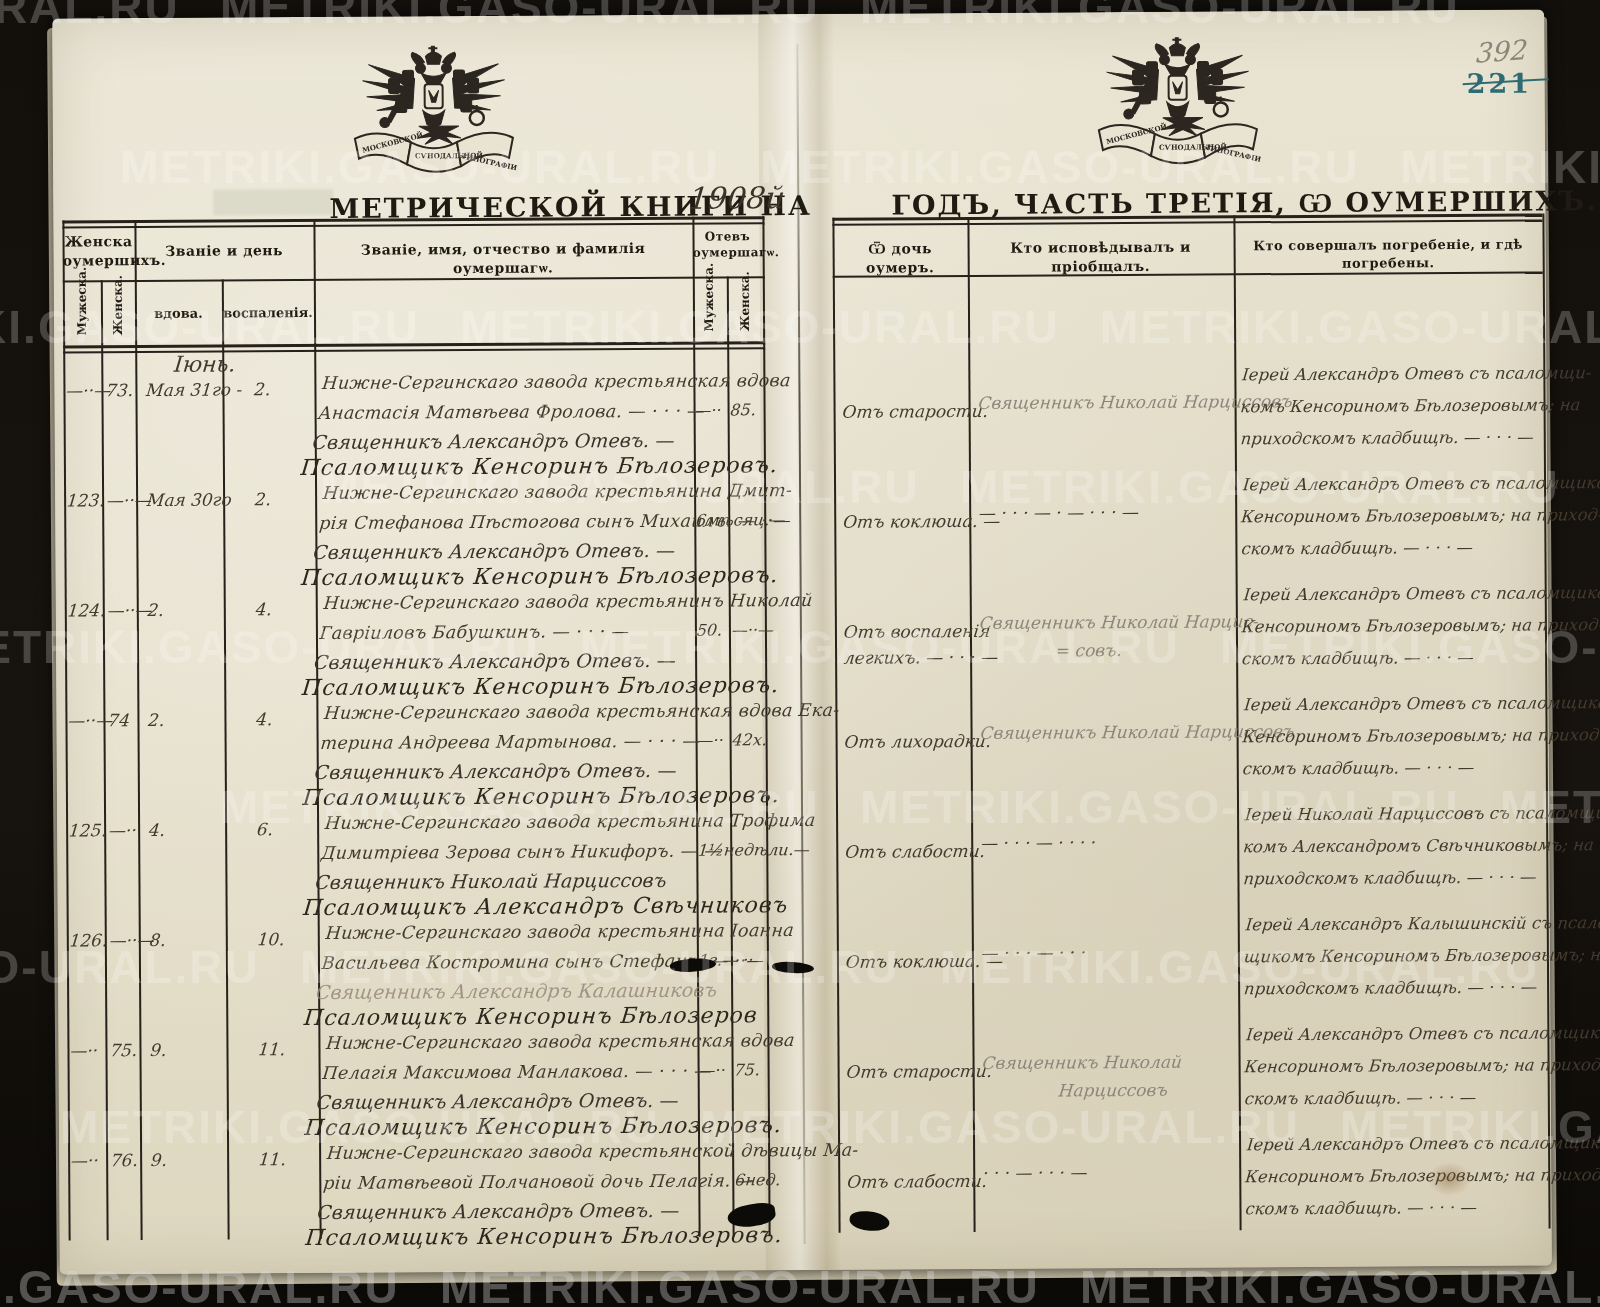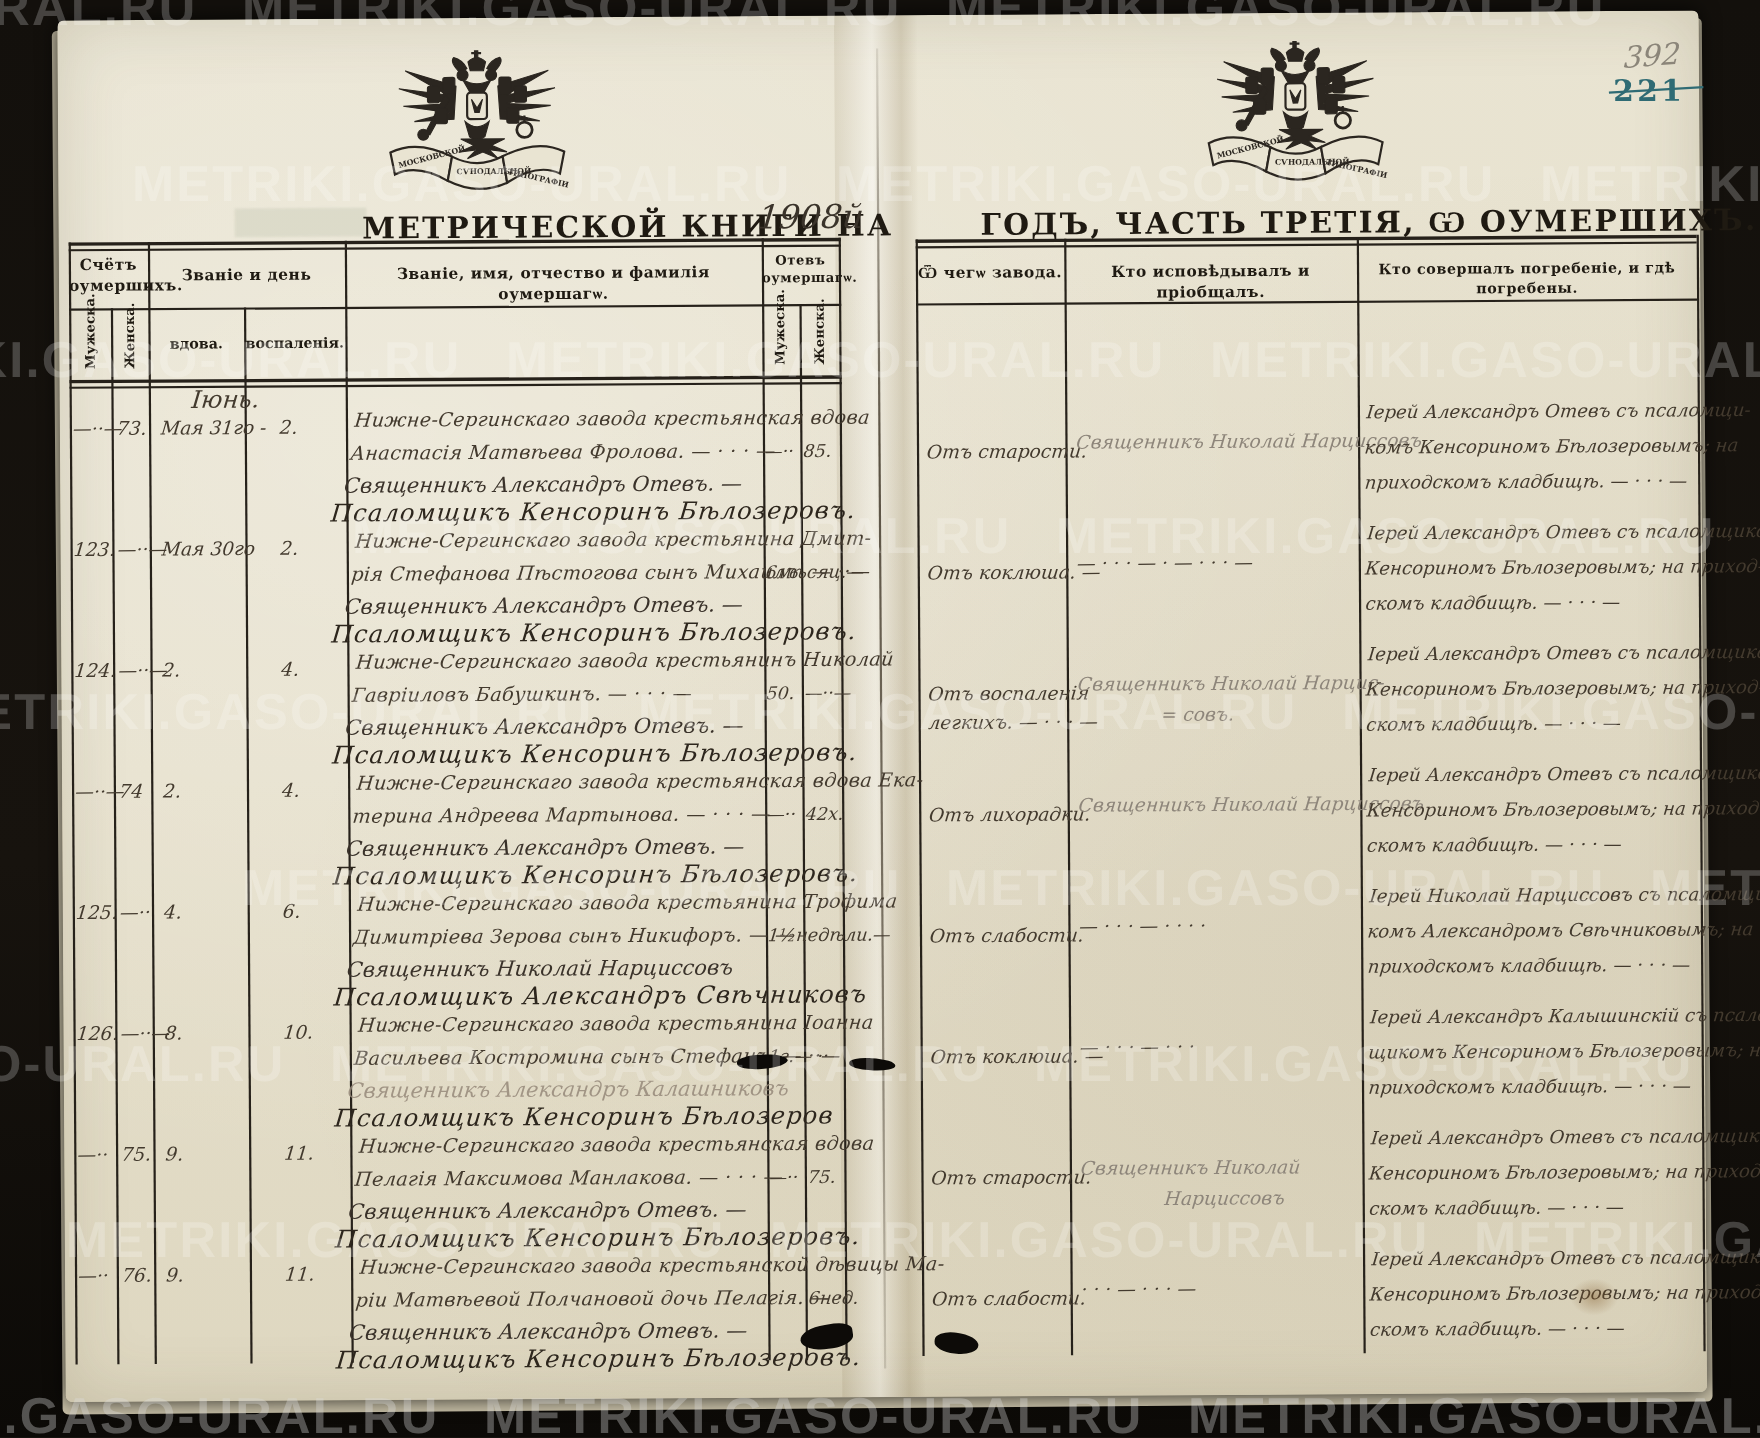--- a/index.html
+++ b/index.html
@@ -161,21 +161,21 @@
     <div class="vl" style="left:9px;top:202px;height:1020px;"></div>
     <div class="vl" style="left:81px;top:202px;height:1020px;"></div>
     <div class="vl" style="left:260px;top:202px;height:1020px;"></div>
     <div class="vl" style="left:639px;top:202px;height:1020px;"></div>
     <div class="vl" style="left:709px;top:202px;height:1020px;"></div>
     <div class="vl" style="left:47px;top:262px;height:960px;"></div>
     <div class="vl" style="left:168px;top:262px;height:960px;"></div>
     <div class="vl" style="left:673px;top:262px;height:960px;"></div>
 
     <div class="printed colhead" style="left:9px;top:214px;width:72px;">
-      <div>Счётъ</div>
+      <div>Женска</div>
       <div>оумершихъ.</div>
     </div>
     <div class="printed colhead" style="left:81px;top:224px;width:179px;">Званіе и день</div>
     <div class="printed colhead" style="left:260px;top:224px;width:379px;">Званіе, имя, отчество и фамилія оумершагѡ.</div>
     <div class="printed colhead" style="left:639px;top:214px;width:70px;font-size:12px;">
       <div>Отевъ</div>
       <div>оумершагѡ.</div>
     </div>
     <div class="printed rot" style="left:3px;top:285px;width:50px;">Мужеска.</div>
     <div class="printed rot" style="left:39px;top:285px;width:50px;">Женска.</div>
@@ -185,21 +185,21 @@
     <div class="printed rot" style="left:666px;top:285px;width:50px;">Женска.</div>
 
     <div class="hl thick" style="left:779px;top:204px;width:710px;"></div>
     <div class="hl" style="left:779px;top:210px;width:710px;"></div>
     <div class="hl" style="left:779px;top:262px;width:710px;"></div>
     <div class="vl" style="left:779px;top:204px;height:1015px;"></div>
     <div class="vl" style="left:914px;top:204px;height:1015px;"></div>
     <div class="vl" style="left:1180px;top:204px;height:1015px;"></div>
     <div class="vl" style="left:1489px;top:204px;height:1015px;"></div>
 
-    <div class="printed colhead" style="left:779px;top:226px;width:135px;">Ѿ чегѡ завода.</div>
+    <div class="printed colhead" style="left:779px;top:226px;width:135px;">Ѿ дочь оумеръ.</div>
     <div class="printed colhead" style="left:914px;top:226px;width:266px;">Кто исповѣдывалъ и пріобщалъ.</div>
     <div class="printed colhead" style="left:1180px;top:226px;width:309px;font-size:13px;">Кто совершалъ погребеніе, и гдѣ погребены.</div>
 
     <div class="hw big" style="left:120px;top:334px;">Іюнь.</div>
 
     <div id="entries">
     <div class="entry" style="position: absolute; left: 0px; width: 100%; top: 350px; height: 110px;">
       <span class="hw num" style="left: 12px; top: 12px; position: absolute;">—··—</span>
       <span class="hw num" style="left: 52px; top: 12px; position: absolute;">73.</span>
       <span class="hw num" style="left: 92px; top: 12px; position: absolute;">Мая 31го -</span>

